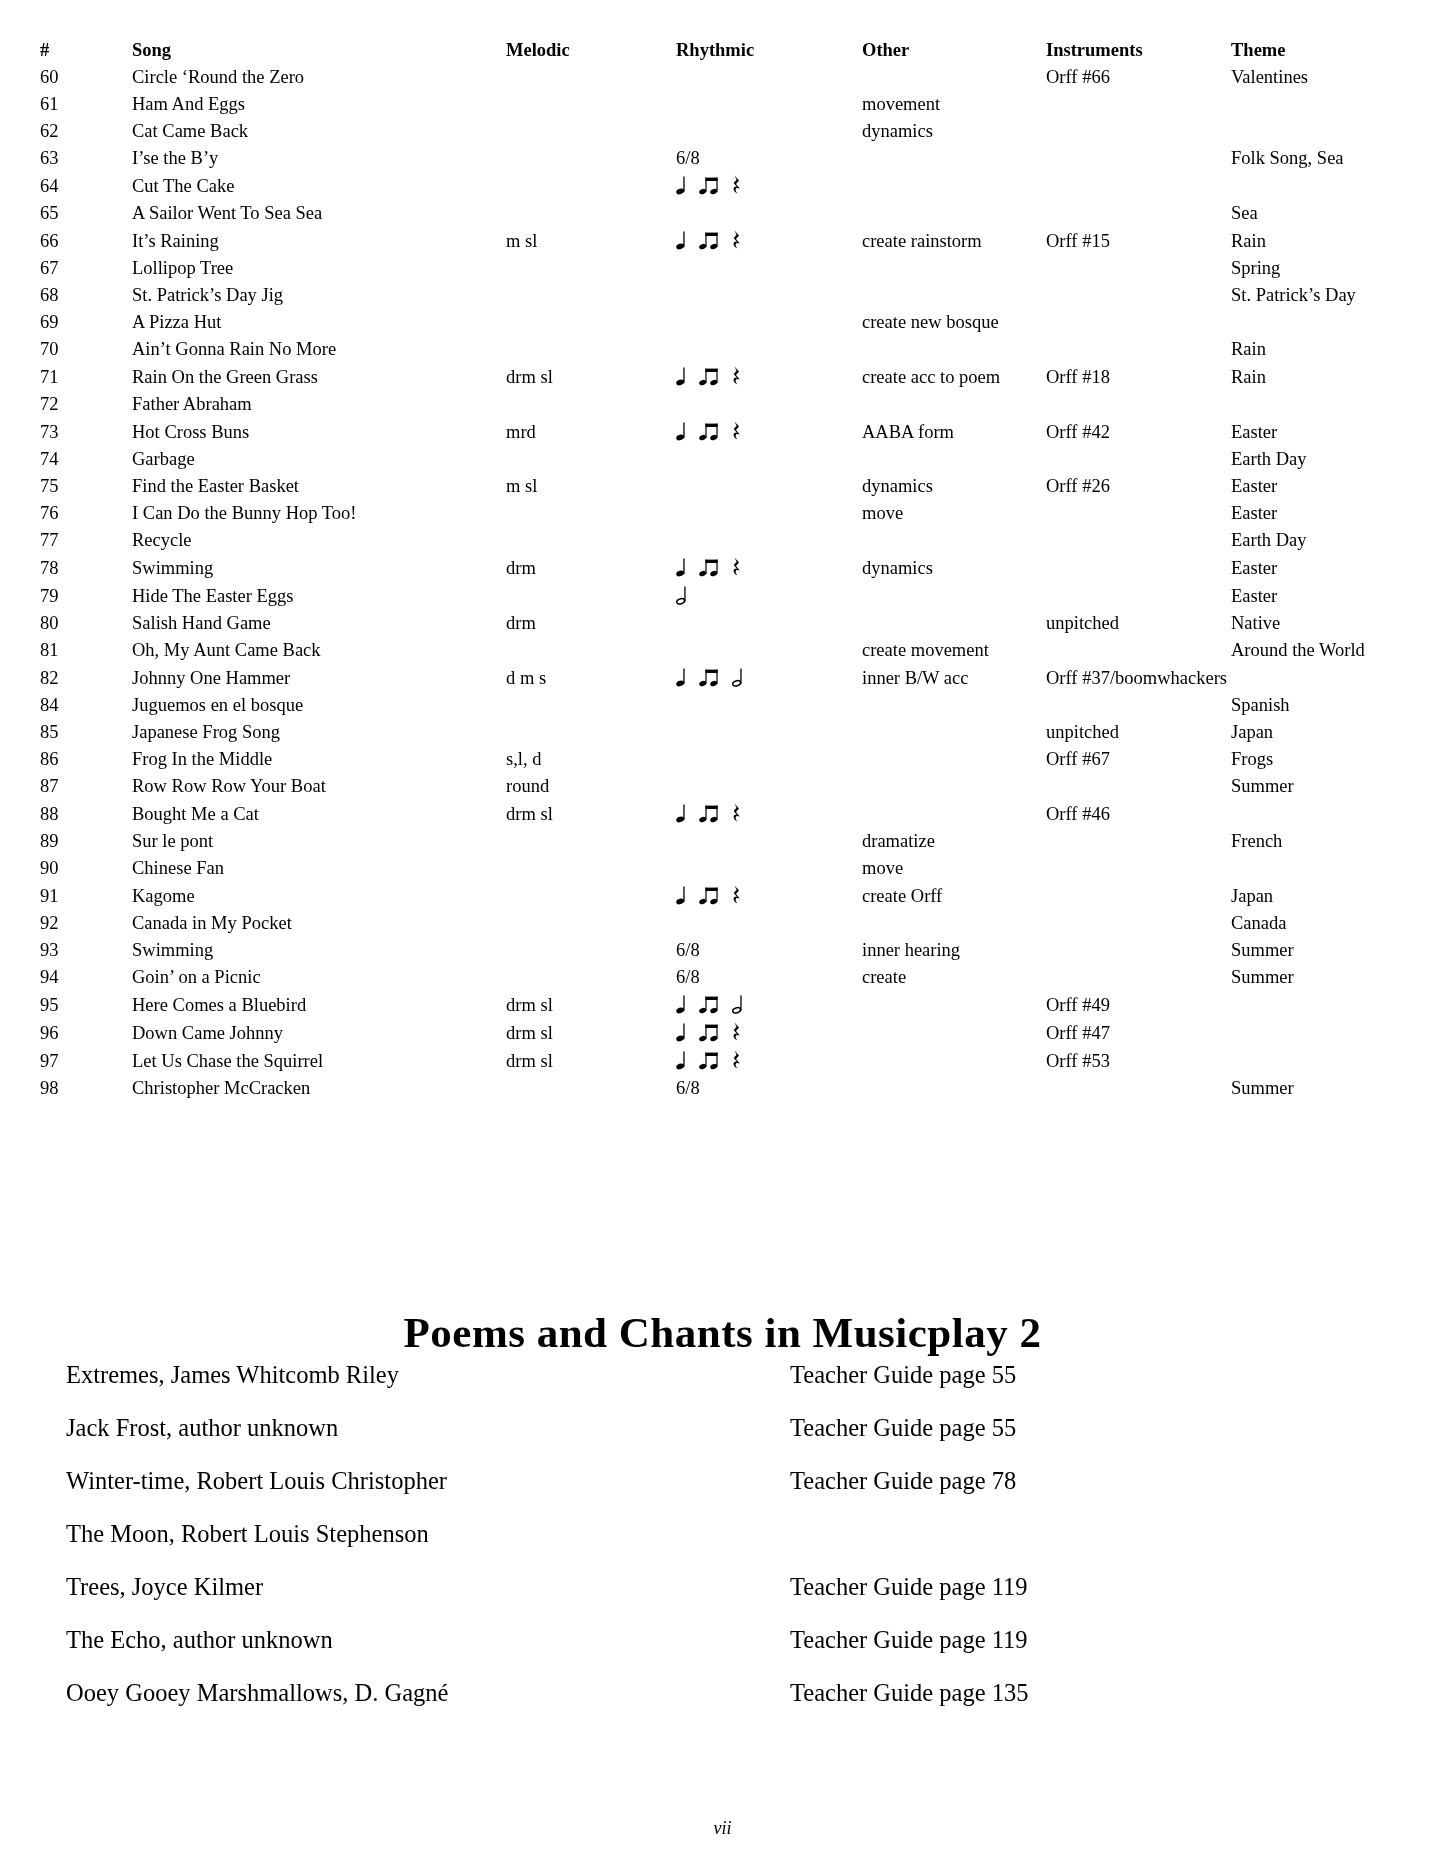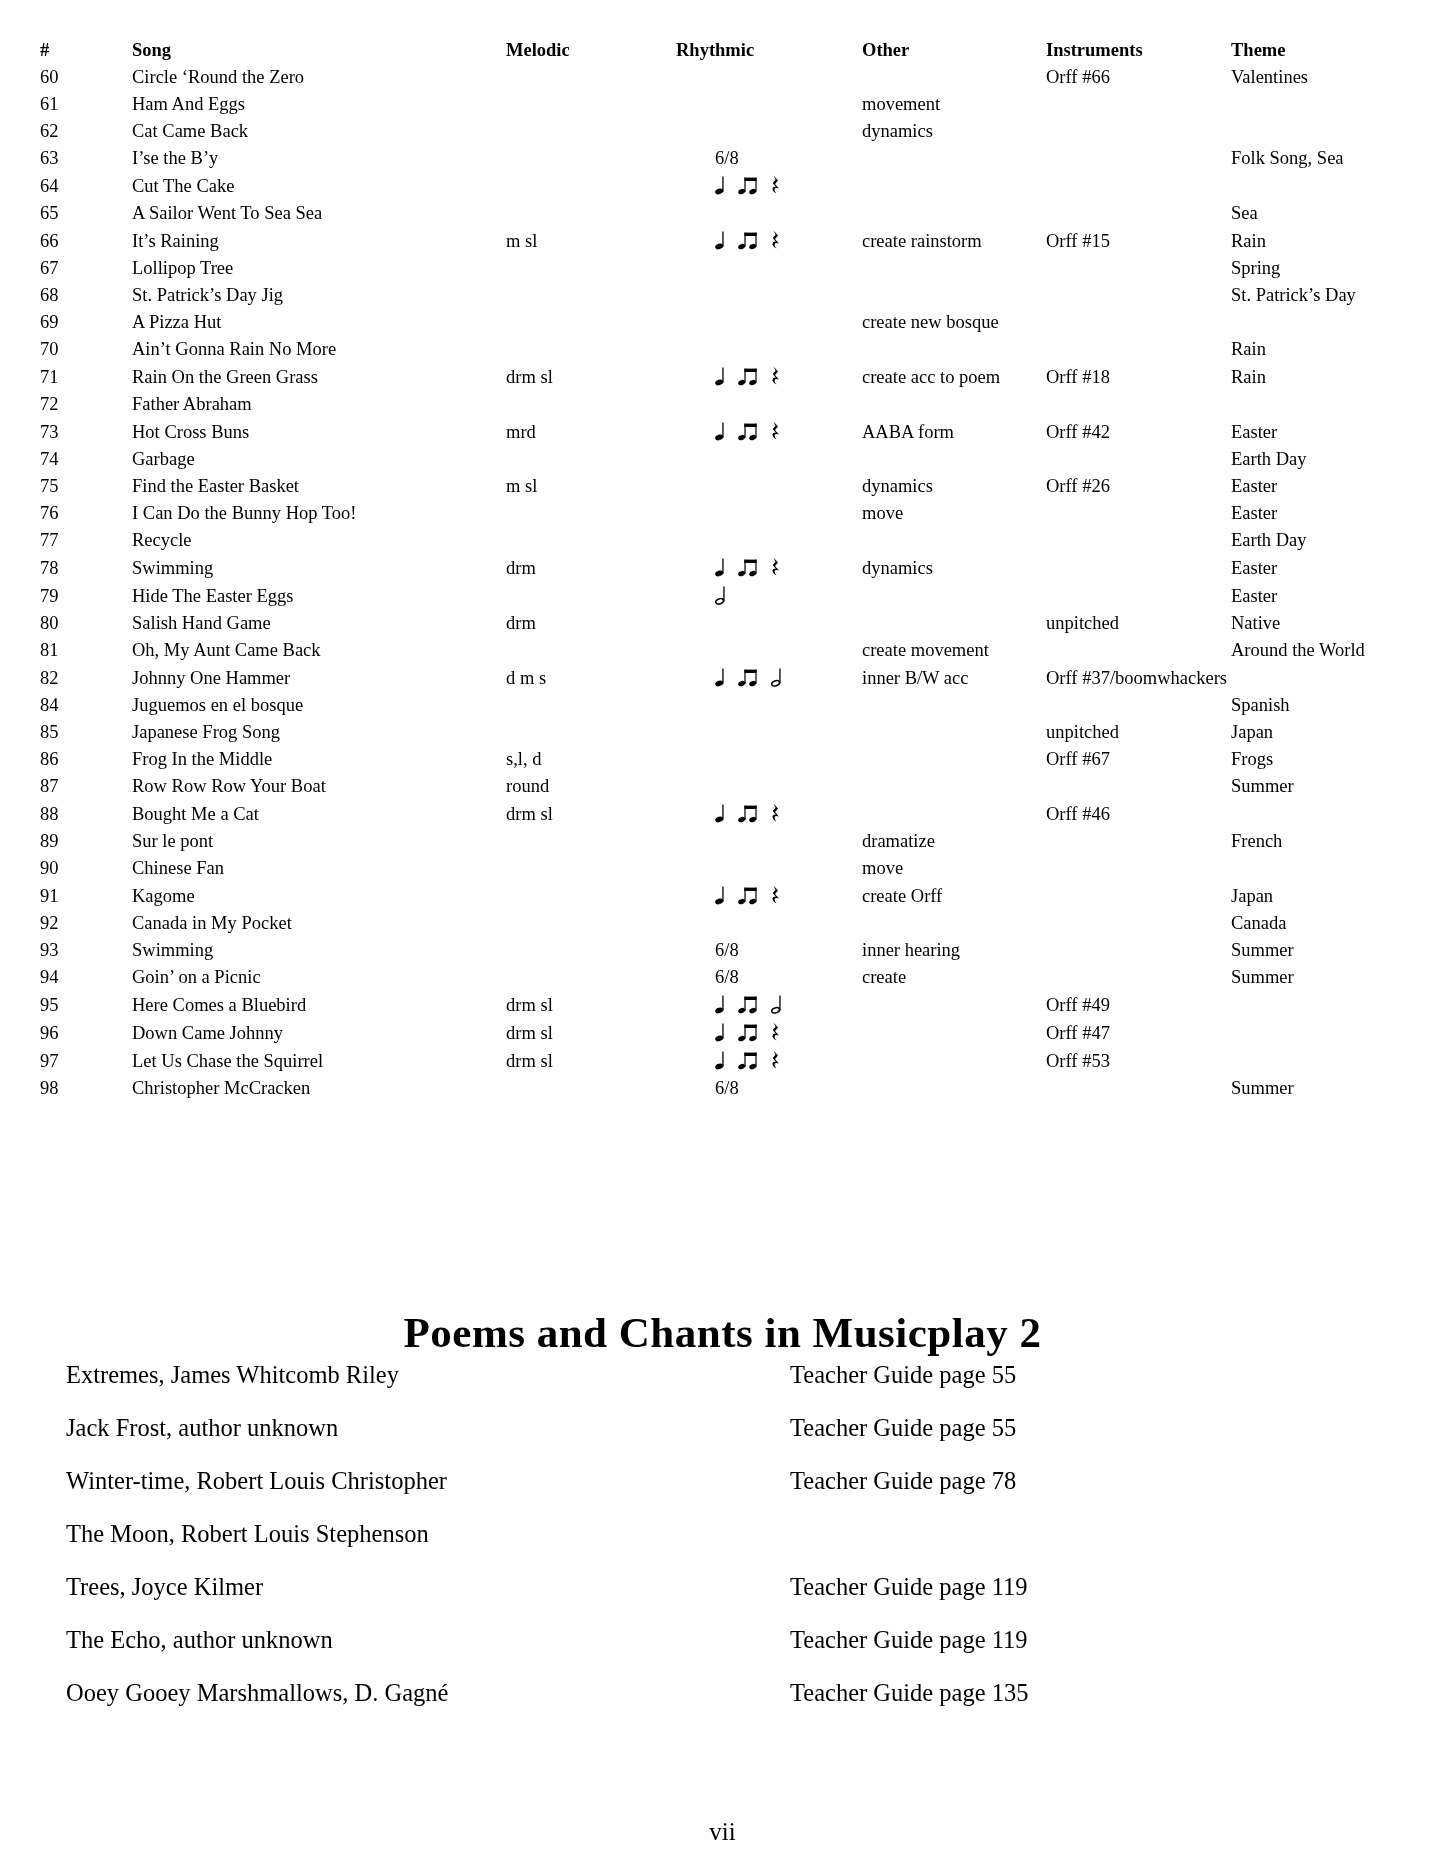--- a/index.html
+++ b/index.html
@@ -18,37 +18,37 @@
   }
   th, td {
     padding: 0; text-align: left; vertical-align: baseline;
     font-size: 18.5px; line-height: 27px; height: 27px;
     white-space: nowrap; overflow: visible;
     font-weight: normal;
   }
   thead th { font-weight: bold; }
   .rhythm-group {
     display: inline-flex; align-items: flex-end; gap: 13px;
-    position: relative; top: 3px; margin-left: 39px;
+    position: relative; top: 3px;
   }
   .note-icon { display: inline-block; }
   .note-icon svg { display: block; fill: #000; }
   .time-sig { font-size: 18.5px; position: relative; top: -3px; }
   .poems-title {
     position: absolute; top: 1308px; left: 0; width: 1445px;
     text-align: center; font-size: 43px; font-weight: bold;
     letter-spacing: 0.5px;
   }
   .poem-list { position: absolute; top: 1348px; left: 0; width: 1270px; }
   .poem-row { position: relative; height: 53px; line-height: 53px; }
   .poem-name { position: absolute; left: 66px; top: 0; font-size: 24.5px; }
   .poem-ref  { position: absolute; left: 790px; top: 0; font-size: 24.5px; }
   .page-number {
     position: absolute; top: 1818px; left: 0; width: 1445px;
-    text-align: center; font-size: 25px;
+    text-align: center; font-style: italic; font-size: 18px;
   }
 </style>
 </head>
 <body>
 
 <table class="song-index">
   <colgroup>
     <col style="width:92px">
       <col style="width:374px">
       <col style="width:170px">

